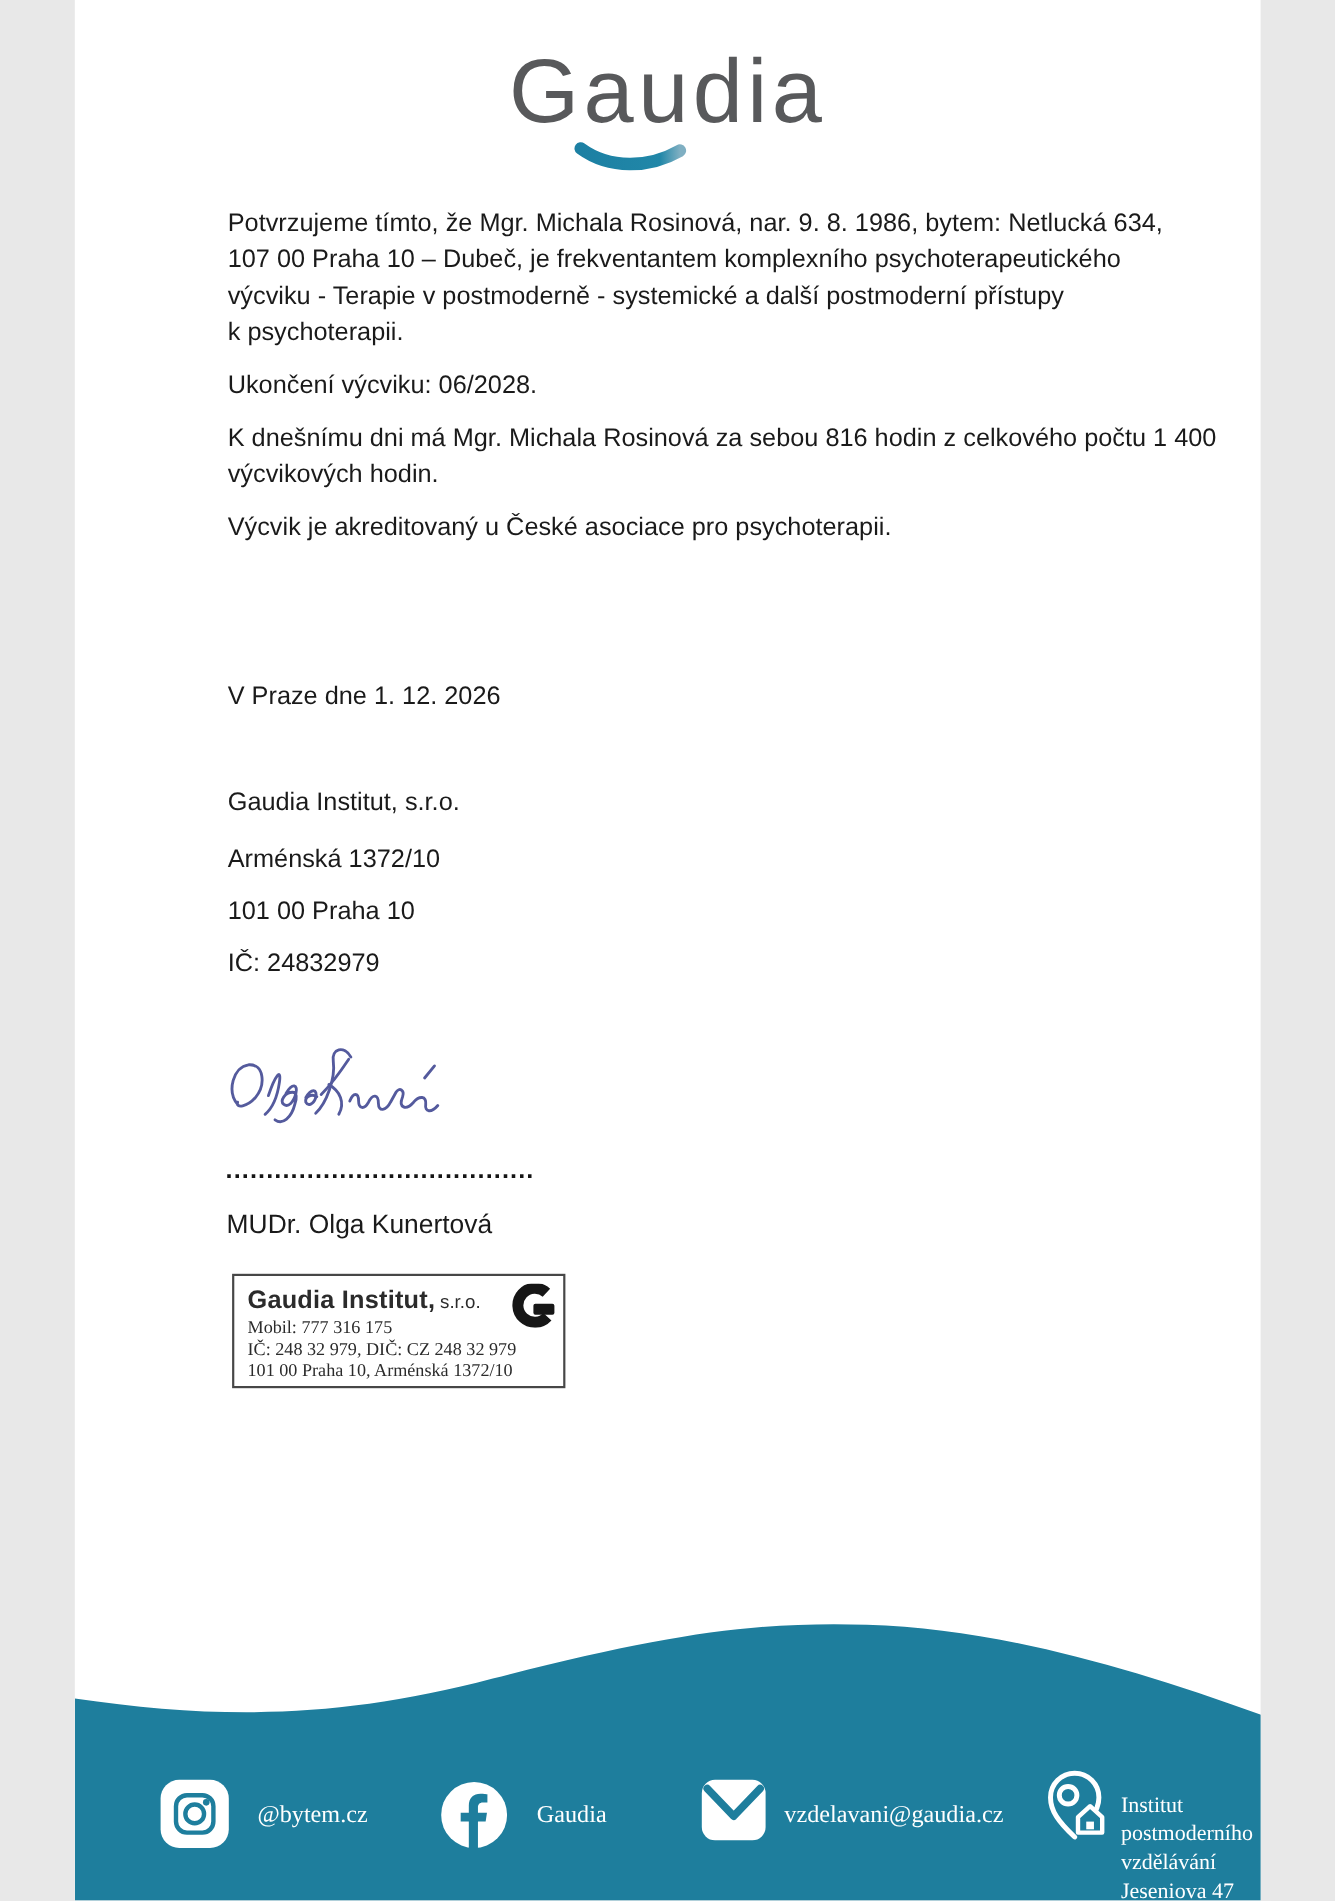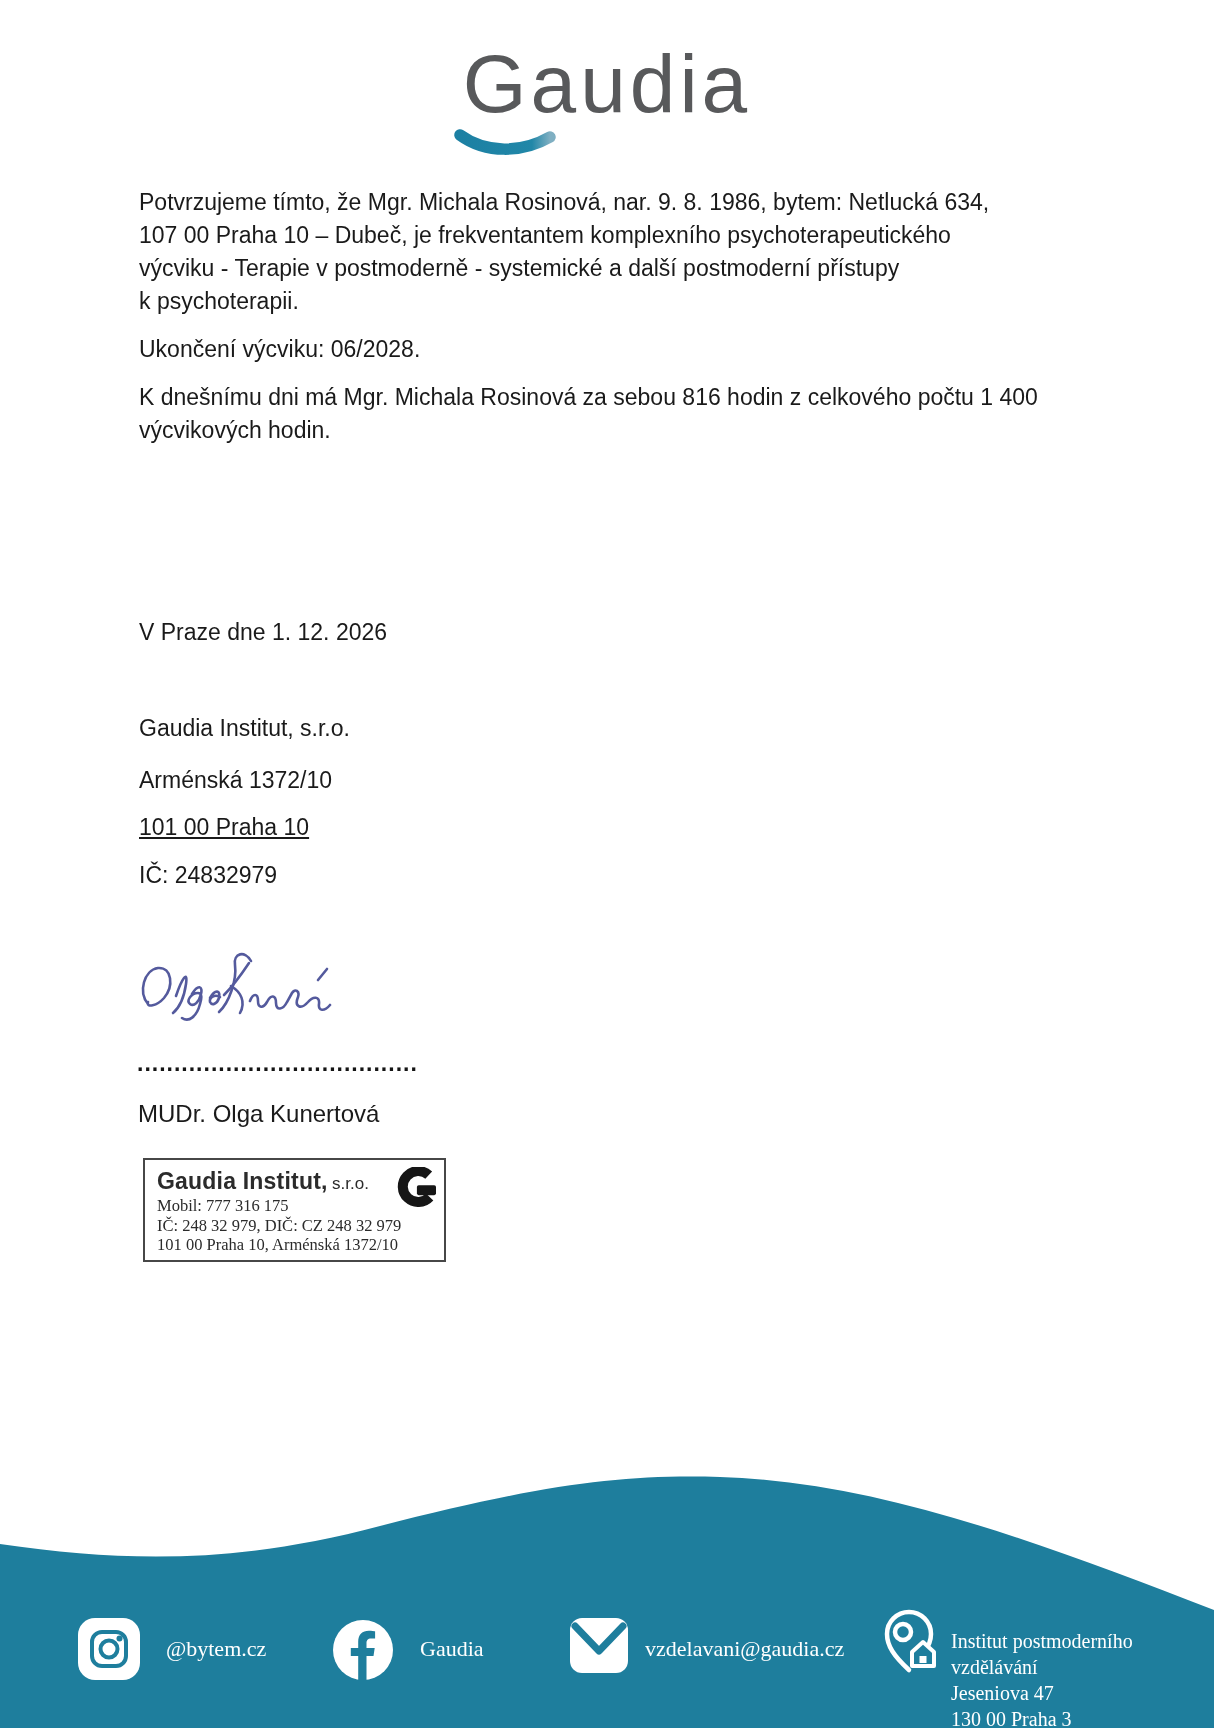--- a/index.html
+++ b/index.html
@@ -1,18 +1,18 @@
 <!DOCTYPE html>
 <html lang="cs"><head>
 <meta charset="utf-8">
 <title>Gaudia Institut — potvrzení</title>
 <style>
   html,body { margin:0; padding:0; background:#e8e8e8; }
   .page {
-    position:relative; width:1214px; height:1728px; margin:0 auto;
+    position:relative; width:1078px; height:1728px; margin:0 auto;
     background:#ffffff; overflow:hidden;
     font-family:"Liberation Sans", sans-serif; color:#1a1a1a;
   }
 
   
   .logo-wrap { position:absolute; top:38px; left:0; width:100%; text-align:center; }
   .logo-text {
     font-size:82px; line-height:92px; font-weight:400; letter-spacing:4px;
     color:#58595b;
   }
@@ -90,28 +90,28 @@
         <stop offset="1" stop-color="#7FAFC2"></stop>
       </linearGradient>
     </defs>
     <path d="M8,7 C34,26 70,25 98,9" fill="none" stroke="url(#smileGrad)" stroke-width="11.5" stroke-linecap="round"></path>
   </svg>
 
   <main class="body-text"><p><span>Potvrzujeme tímto, že </span><span class="b">Mgr. Michala Rosinová</span><span>, nar. 9. 8. 1986, bytem: Netlucká 634,
 107 00 Praha 10 – Dubeč, je frekventantem komplexního psychoterapeutického
 výcviku - Terapie v postmoderně - systemické a další postmoderní přístupy
 k psychoterapii.</span></p><p><span>Ukončení výcviku: 06/2028.</span></p><p><span>K dnešnímu dni má </span><span class="b">Mgr. Michala Rosinová</span><span> za sebou 816 hodin z celkového počtu 1 400
-výcvikových hodin.</span></p></main>
+výcvikových hodin.</span></p><p><span>Výcvik je akreditovaný u České asociace pro psychoterapii.</span></p></main>
 
   <div class="line date-line">V Praze dne 1. 12. 2026</div>
 
   <div>
       <div class="company-line" style="top: 712px;">Gaudia Institut, s.r.o.</div>
       <div class="company-line" style="top: 764px;">Arménská 1372/10</div>
-      <div class="company-line" style="top: 811px; text-decoration: underline;">101 00 Praha 10</div>
+      <div class="company-line" style="top: 811px;">101 00 Praha 10</div>
       <div class="company-line" style="top: 859px;">IČ: 24832979</div>
     </div>
 
   <svg class="signature" viewBox="0 0 205 100" aria-hidden="true">
     <g fill="none" stroke="#3D4490" stroke-width="2.6" stroke-linecap="round" opacity="0.88">
       <path d="M16,60 C6,48 12,26 26,24 C40,23 42,42 32,54 C25,62 14,64 16,58"></path>
       <path d="M44,52 C50,34 56,26 54,40 C52,54 47,64 41,69"></path>
       <path d="M60,50 C66,40 71,42 69,50 C67,58 62,63 58,60 C54,57 59,49 66,49 C70,49 70,54 68,60 C65,72 57,79 50,74"></path>
       <path d="M78,54 C83,45 89,46 87,54 C85,60 80,62 78,58 C77,53 83,50 88,53"></path>
       <path d="M119,17 C113,6 101,9 103,21 C105,36 97,59 87,68"></path>

